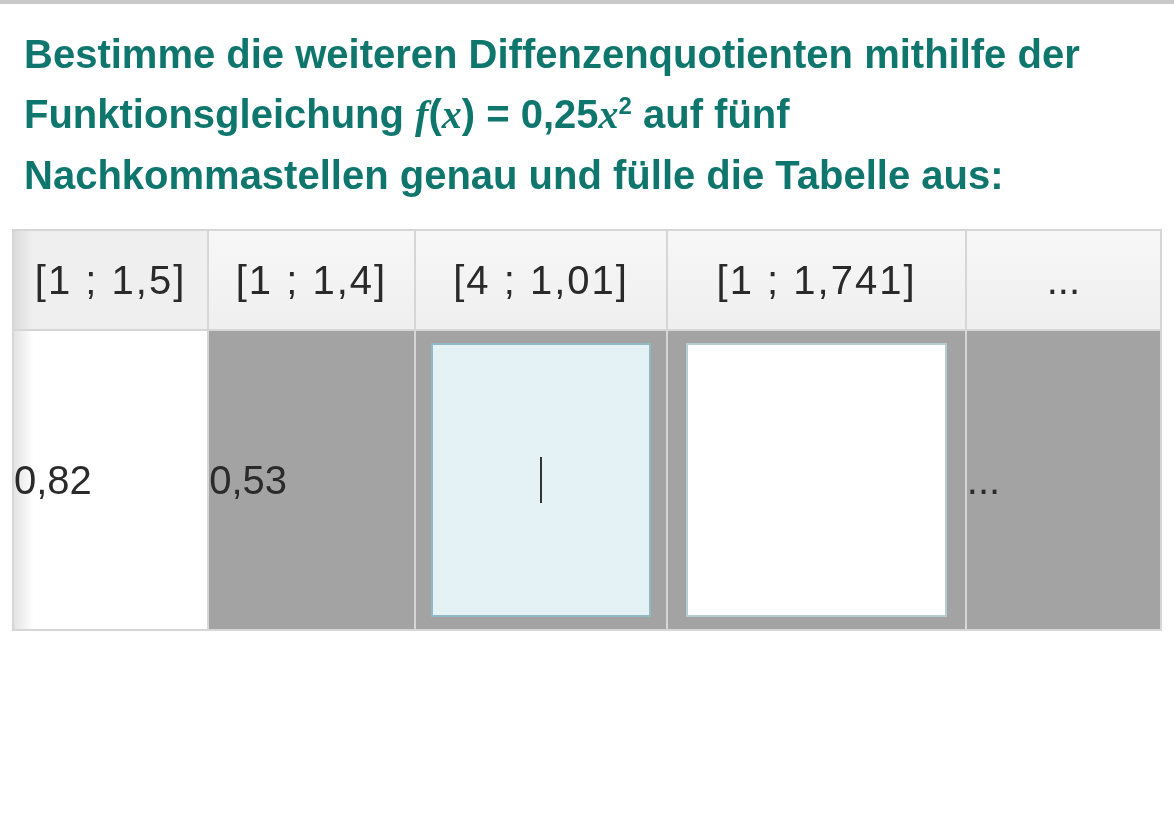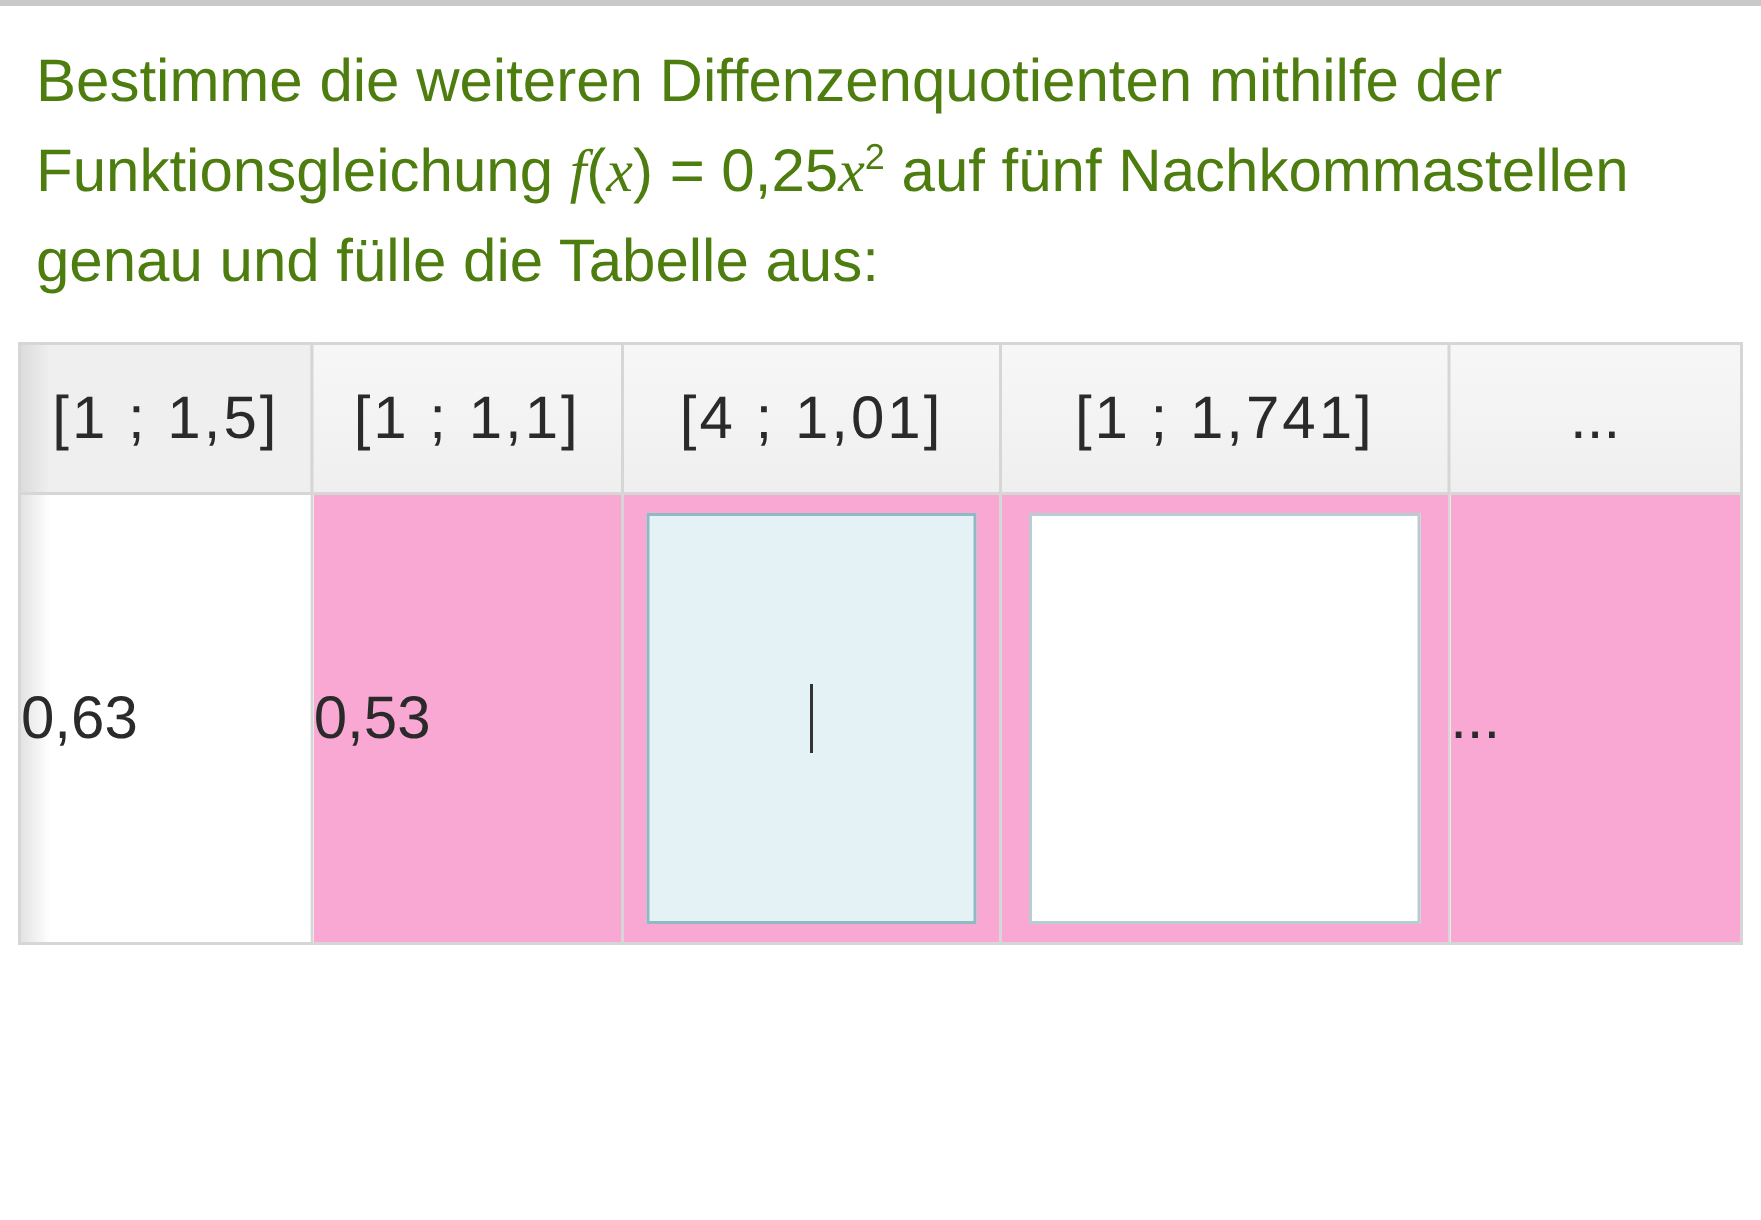--- a/index.html
+++ b/index.html
@@ -17,22 +17,22 @@
   .top-divider {
     height: 4px;
     background: #c9c9c9;
     width: 100%;
     margin-bottom: 20px;
   }
   .instruction {
     font-size: 40px;
     line-height: 1.5;
     padding: 0 24px;
-    color: #4d7c0f;
-    font-weight: 400;
+    color: #0f766e;
+    font-weight: 700;
   }
   .instruction .fx {
     font-style: italic;
     font-family: "Times New Roman", serif;
   }
   .instruction sup {
     font-size: 0.6em;
     vertical-align: super;
     font-family: "Helvetica Neue", Arial, sans-serif;
     font-style: normal;
@@ -60,21 +60,21 @@
     font-weight: 400;
     font-family: "Helvetica Neue", Arial, sans-serif;
   }
   th .interval {
     font-family: "Helvetica Neue", Arial, sans-serif;
     letter-spacing: 2px;
   }
   td {
     height: 300px;
     position: relative;
-    background: #f9a8d4;
+    background: #a3a3a3;
   }
   td.shadow-left {
     background: linear-gradient(to right, #e3e3e3 0%, #ffffff 10%, #ffffff 100%);
   }
   th.shadow-left {
     background: linear-gradient(to right, #dcdcdc 0%, #efefef 10%, #efefef 100%);
   }
   .input-box {
     width: 88%;
     height: 92%;
@@ -117,29 +117,29 @@
       <colgroup>
         <col class="c1">
           <col class="c2">
           <col class="c3">
           <col class="c4">
           <col class="c5">
       </colgroup>
       <thead>
         <tr>
           <th class="shadow-left"><span class="interval">[1 ; 1,5]</span></th>
-          <th><span class="interval">[1 ; 1,1]</span></th>
+          <th><span class="interval">[1 ; 1,4]</span></th>
           <th><span class="interval">[4 ; 1,01]</span></th>
           <th><span class="interval">[1 ; 1,741]</span></th>
           <th><span>...</span></th>
         </tr>
       </thead>
       <tbody>
         <tr>
-          <td class="shadow-left"><span>0,63</span></td>
+          <td class="shadow-left"><span>0,82</span></td>
           <td><span>0,53</span></td>
           <td>
             <div class="input-box active">
               <span class="cursor"></span>
             </div>
           </td>
           <td>
             <div class="input-box">
               <span></span>
             </div>

